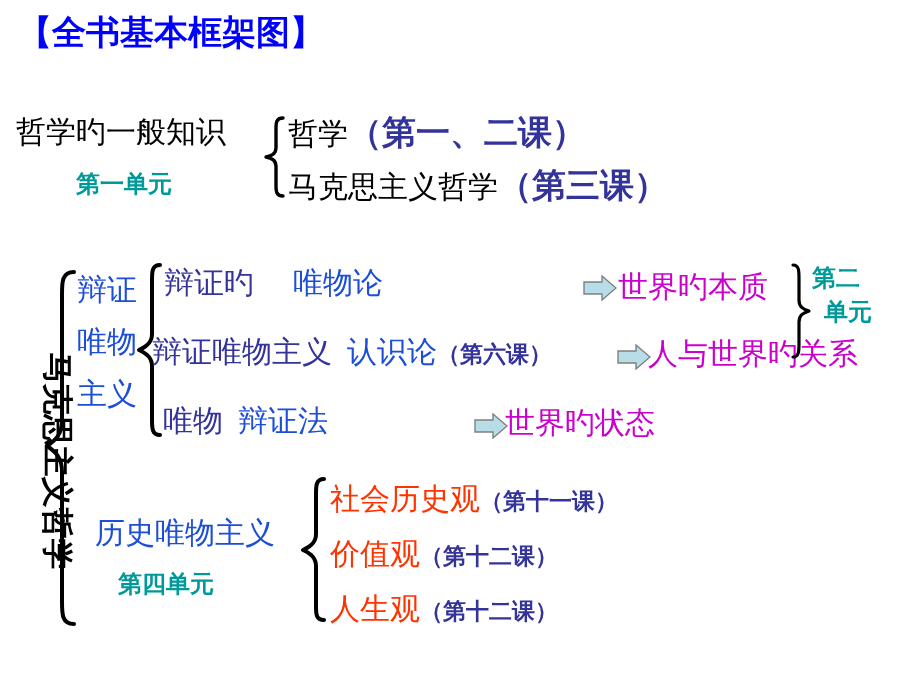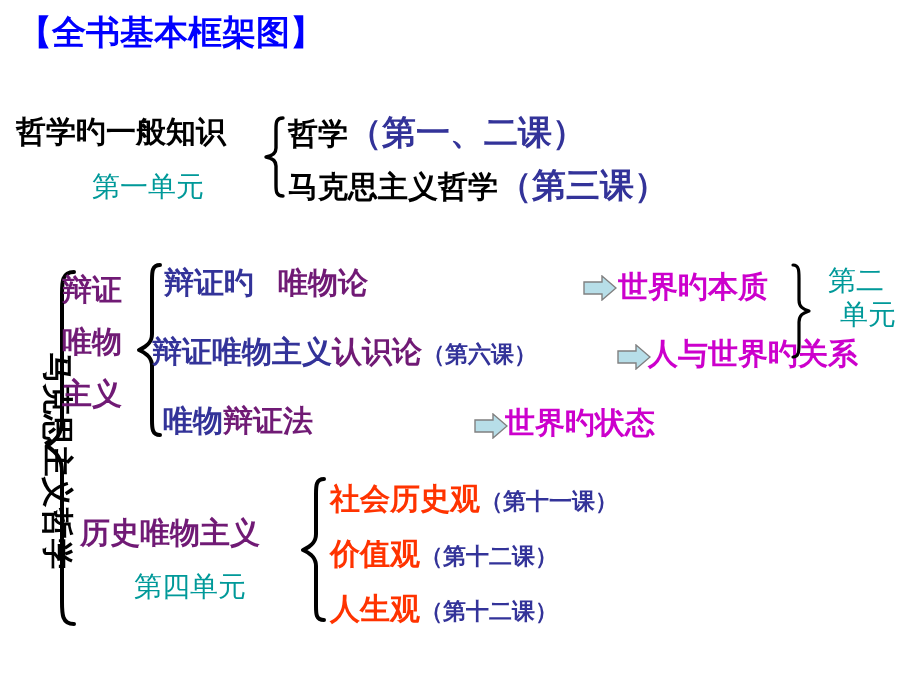--- a/index.html
+++ b/index.html
@@ -20,28 +20,28 @@
   
   #title {
     left: 18px; top: 10px;
     font-size: 34px;
     font-weight: bold;
     color: #0000ff;
     letter-spacing: 0px;
   }
 
   
-  .t-big   { font-size: 30px; font-weight: bold; text-align: right; }
+  .t-big   { font-size: 30px; font-weight: normal; text-align: right; }
   .t-mid   { font-size: 34px; font-weight: bold; }
-  .t-unit  { font-size: 28px; font-weight: normal; margin-left: 16px; }
+  .t-unit  { font-size: 24px; font-weight: bold; }
   .t-small { font-size: 23px; font-weight: bold; }
 
   .c-black   { color: #000000; }
   .c-navy    { color: #333399; }
-  .c-red     { color: #701a75; }
+  .c-red     { color: #1d4ed8; margin-left: 15px; }
   .c-teal    { color: #009999; }
   .c-magenta { color: #cc00cc; }
   .c-orange  { color: #ff3300; }
 
   
   .brace { position: absolute; }
   .brace svg { display: block; }
   .brace path { fill: none; stroke: #000000; stroke-linecap: round; stroke-linejoin: round; }
 
   

